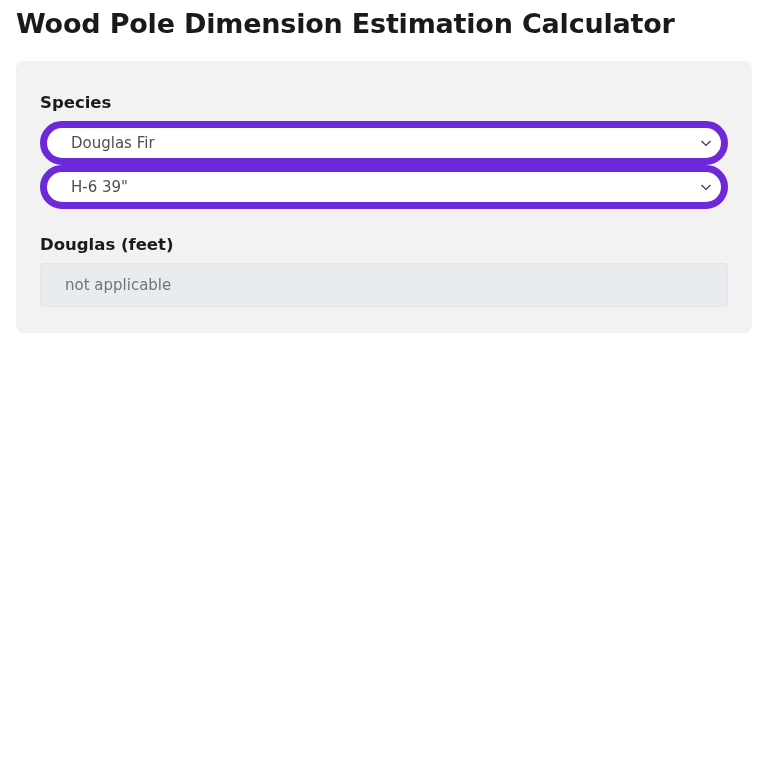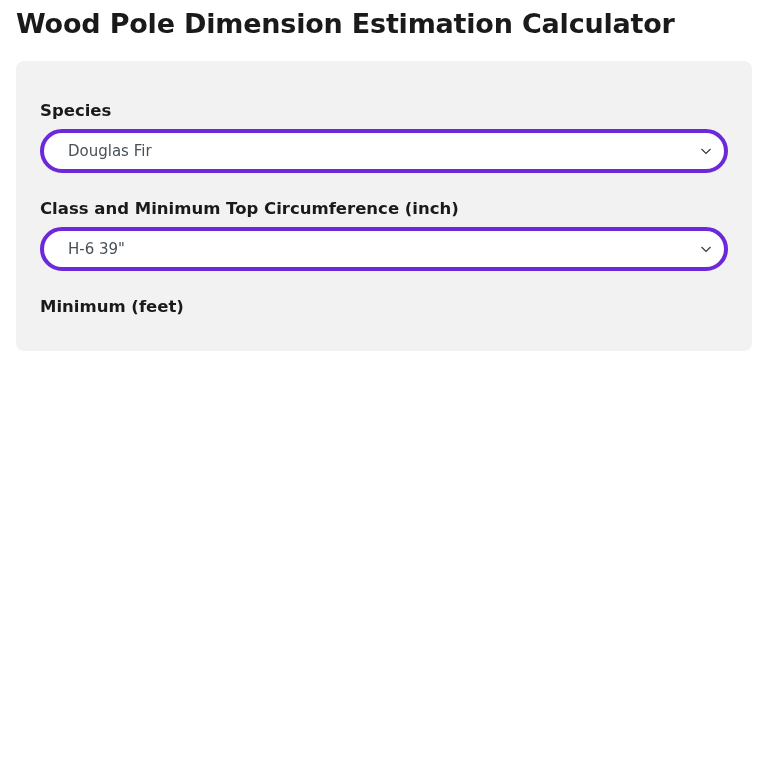--- a/index.html
+++ b/index.html
@@ -31,36 +31,36 @@
     top: 61px;
     width: 736px;
     background: #f2f2f2;
     border-radius: 8px;
     padding: 30px 24px 26px 24px;
   }
   .field-label {
     font-size: 16.5px;
     font-weight: bold;
     color: #1a1a1a;
-    margin: 10px 0 9px 0;
+    margin: 2px 0 9px 0;
     display: block;
   }
   .field-label.second { margin-top: 26px; }
   .select-wrap {
     position: relative;
     width: 100%;
     margin-bottom: 0;
   }
   select.control {
     -webkit-appearance: none;
     -moz-appearance: none;
     appearance: none;
     width: 100%;
     height: 44px;
-    border: 4px solid #6d28d9;
+    border: 7px solid #6d28d9;
     border-radius: 22px;
     background: #ffffff;
     color: #495057;
     font-size: 15px;
     font-family: "DejaVu Sans", "Liberation Sans", sans-serif;
     padding: 0 34px 0 24px;
     outline: none;
   }
   .chev {
     position: absolute;
@@ -100,29 +100,29 @@
       <select class="control">
         <option>Douglas Fir</option>
       </select>
       <span class="chev">
         <svg width="12" height="12" viewBox="0 0 12 12">
             <path d="M1.5 4 L6 8.5 L10.5 4" fill="none" stroke="#343a40" stroke-width="1.2"></path>
           </svg>
       </span>
     </div>
 
-    <label class="field-label second">Class and Minimum Top Circumference (inch)</label>
     <div class="select-wrap">
       <select class="control">
         <option>H-6  39"</option>
       </select>
       <span class="chev">
         <svg width="12" height="12" viewBox="0 0 12 12">
             <path d="M1.5 4 L6 8.5 L10.5 4" fill="none" stroke="#343a40" stroke-width="1.2"></path>
           </svg>
       </span>
     </div>
 
-    <label class="field-label second">Minimum (feet)</label>
+    <label class="field-label second">Douglas (feet)</label>
 
+    <div class="result-box">not applicable</div>
 
   </div>
 </div>
 
 </body></html>

